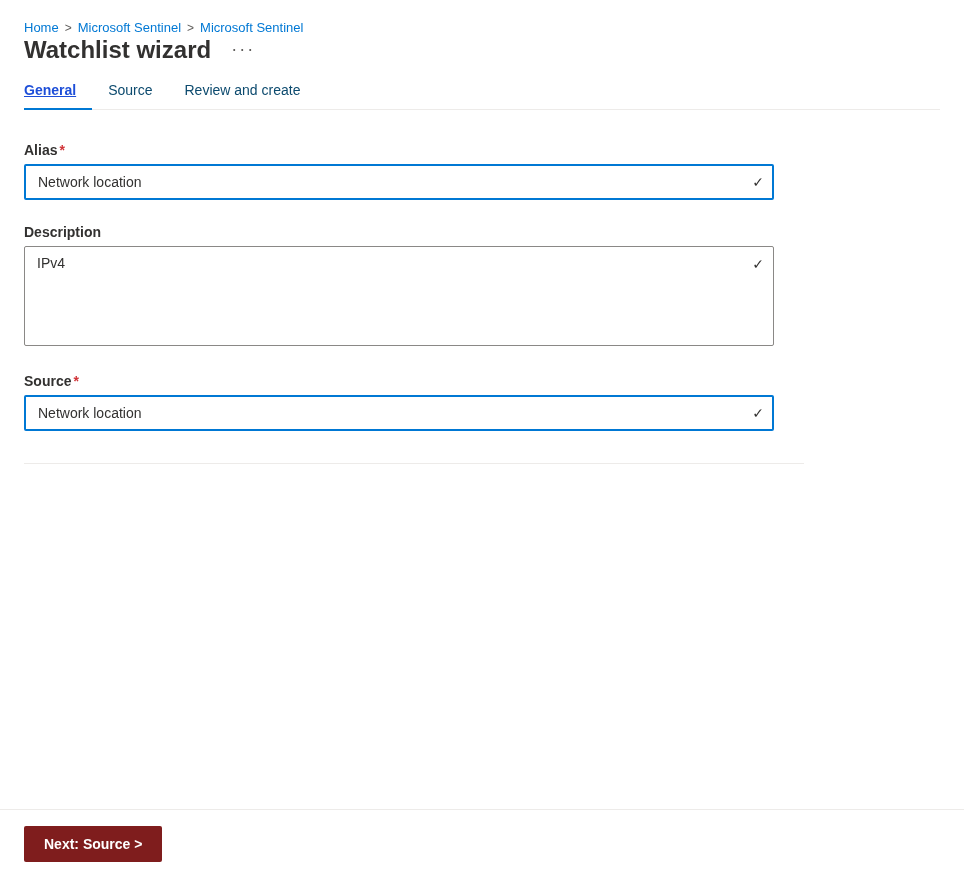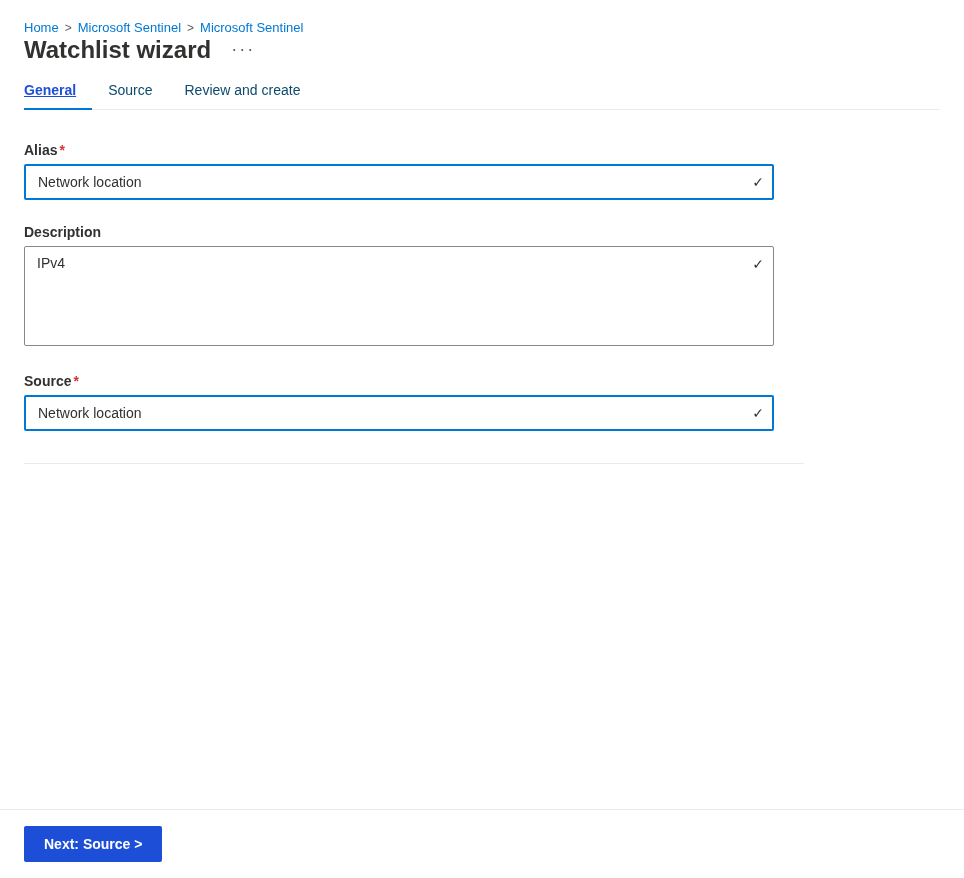--- a/index.html
+++ b/index.html
@@ -180,21 +180,21 @@
       position: fixed;
       bottom: 0;
       left: 0;
       width: 964px;
       background: #ffffff;
       border-top: 1px solid #edebe9;
       padding: 16px 24px;
     }
 
     .next-btn {
-      background: #1d4ed8;
+      background: #7f1d1d;
       color: #ffffff;
       border: none;
       padding: 8px 20px;
       font-size: 14px;
       font-weight: 600;
       cursor: pointer;
       border-radius: 2px;
       height: 36px;
     }
   </style>

